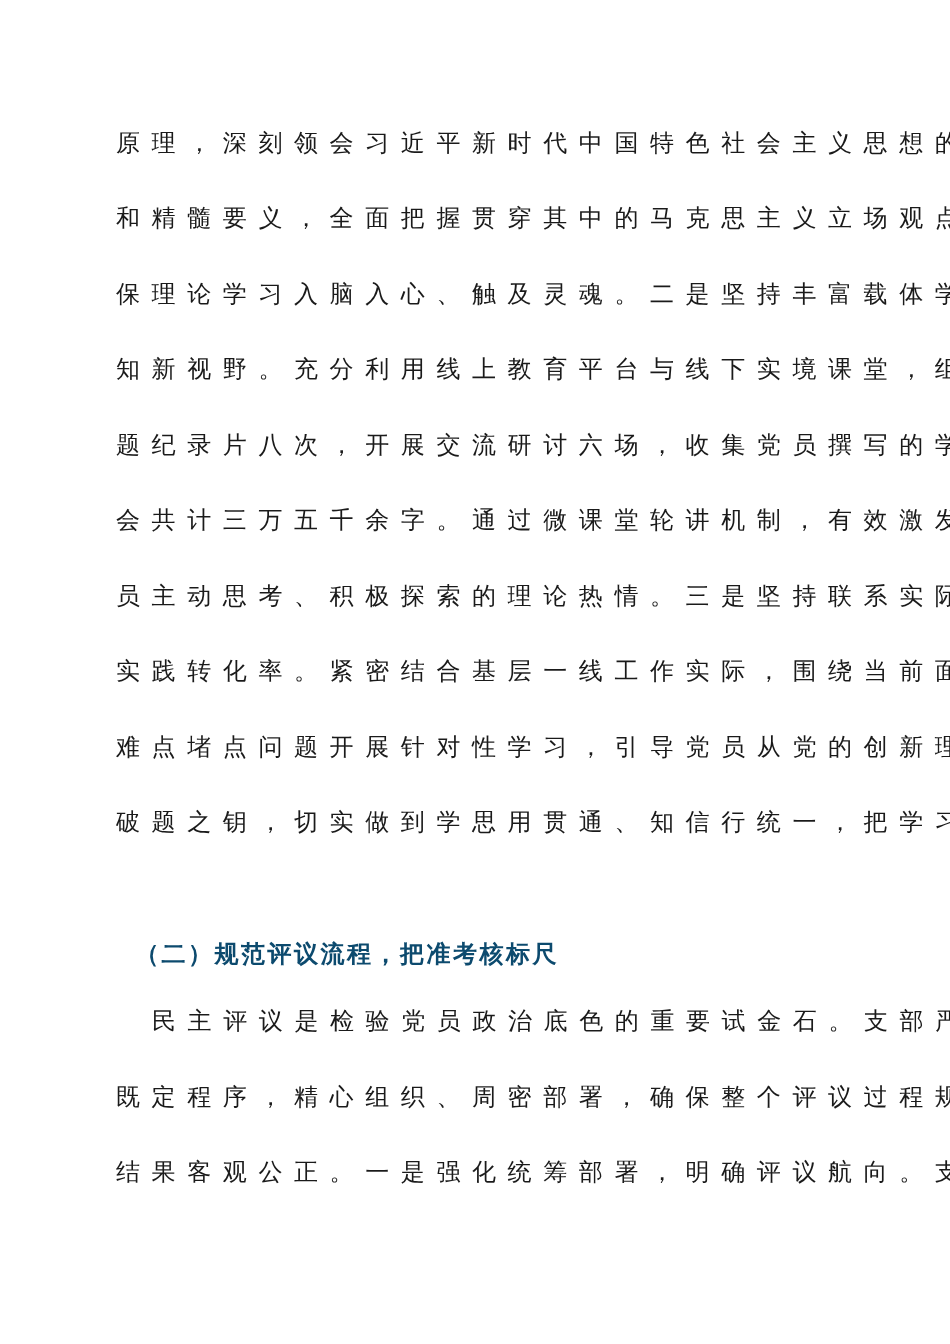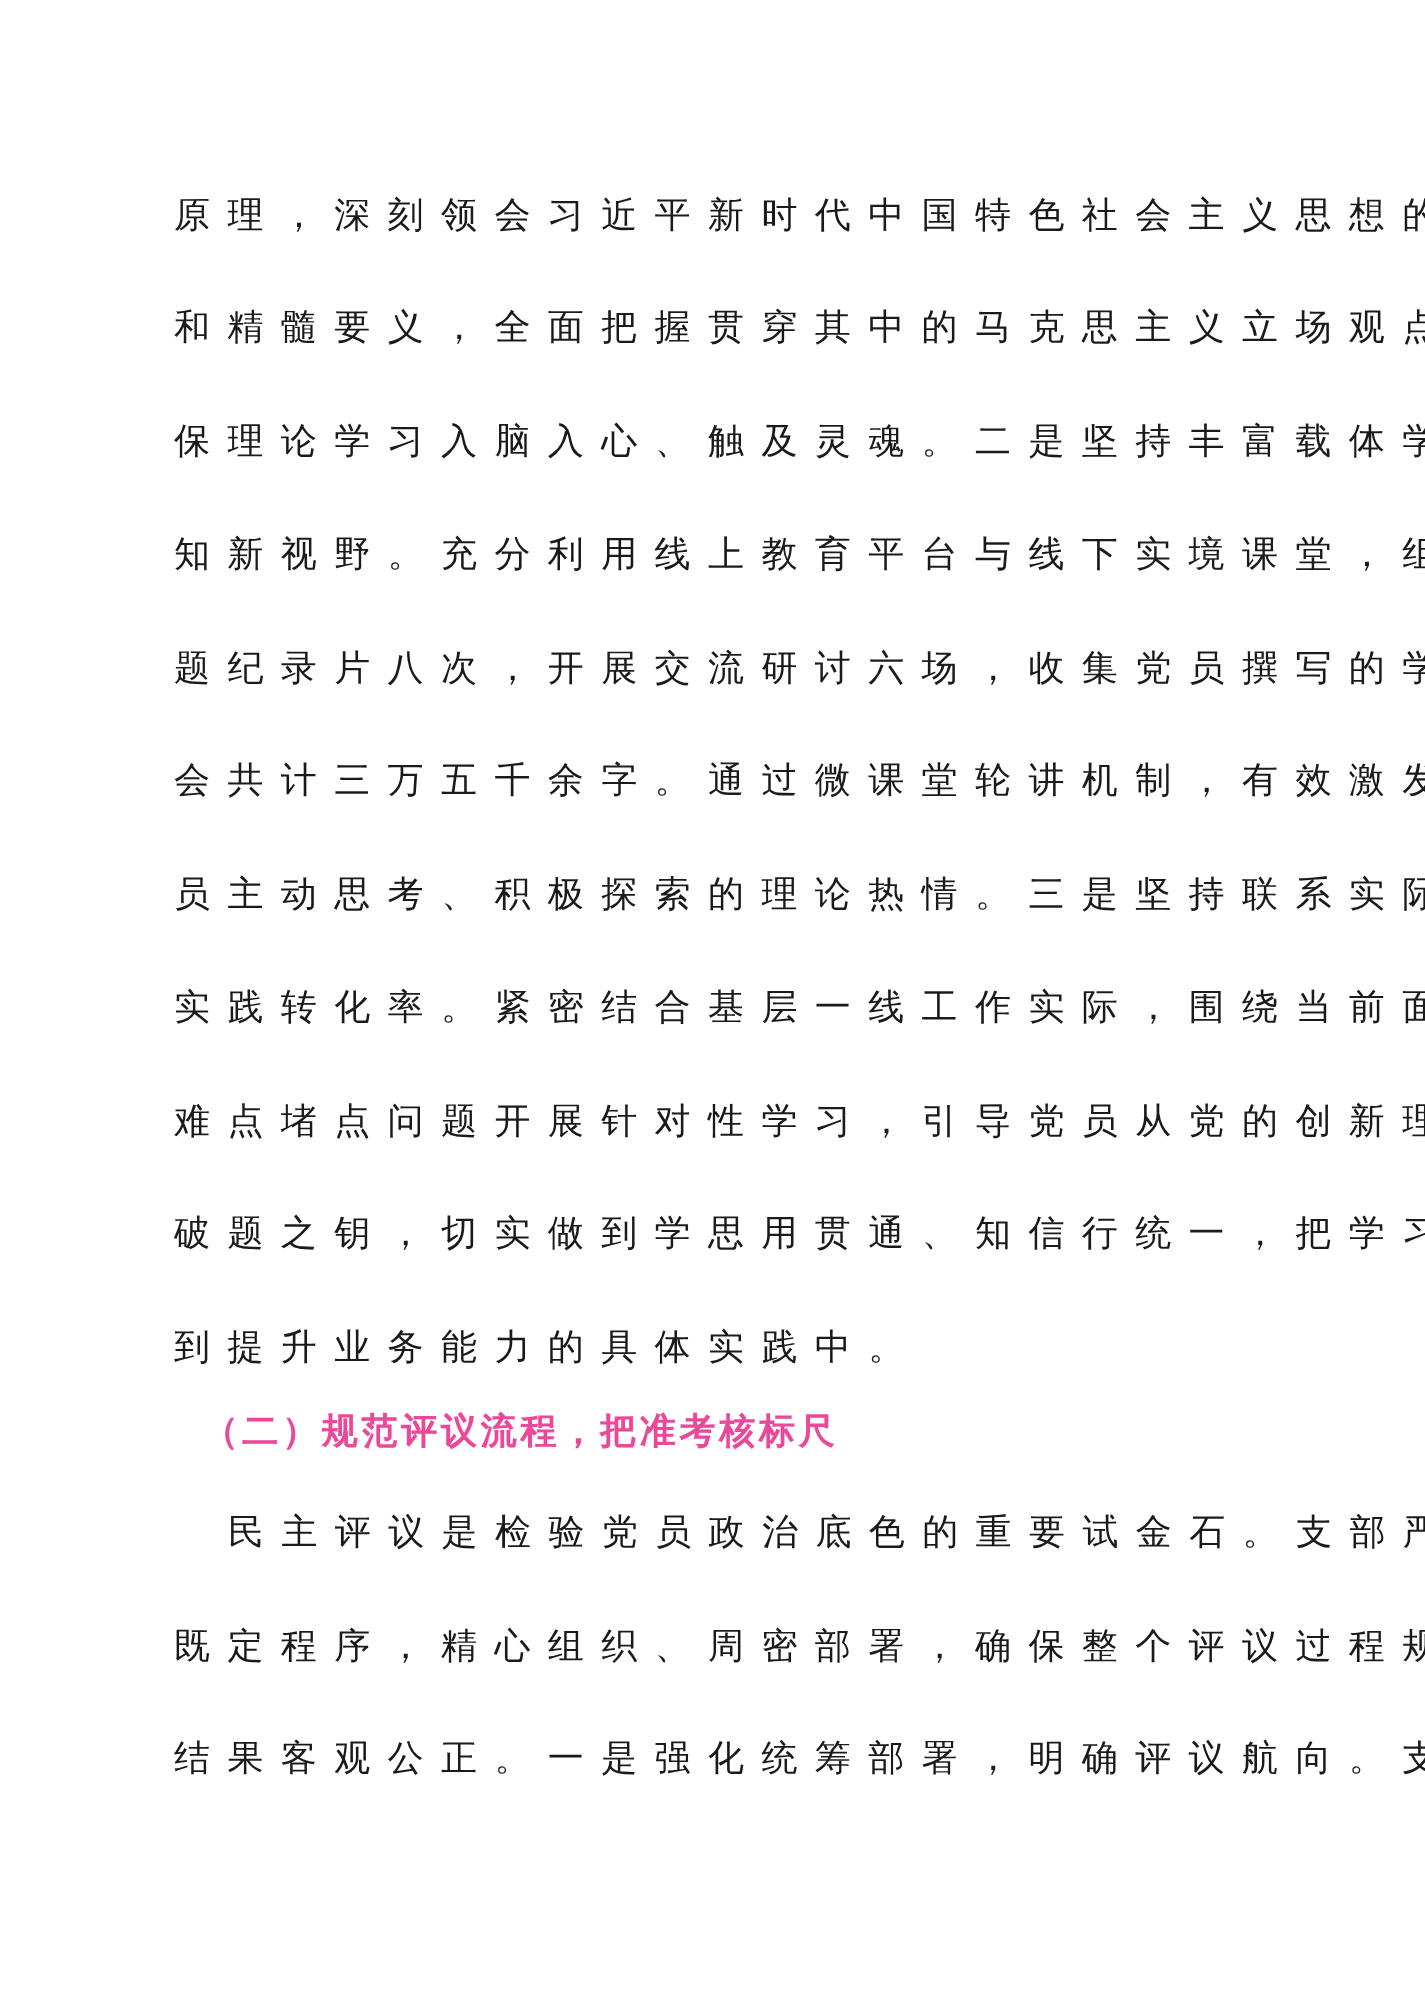--- a/index.html
+++ b/index.html
@@ -19,39 +19,38 @@
   }
   .line.indent { left: 152px; }
   .heading {
     position: absolute;
     left: 135px;
     height: 30px;
     font-family: "DejaVu Sans", "Liberation Sans", sans-serif;
     font-weight: bold;
     font-size: 24px;
     line-height: 30px;
-    color: #ec4899;
+    color: #0c4a6e;
     letter-spacing: 2.5px;
     white-space: nowrap;
   }
 </style>
 </head>
 <body>
 
 <div class="page">
   <div class="line" style="top:128px">原理，深刻领会习近平新时代中国特色社会主义思想的科学体系</div>
   <div class="line" style="top:203px">和精髓要义，全面把握贯穿其中的马克思主义立场观点方法，确</div>
   <div class="line" style="top:279px">保理论学习入脑入心、触及灵魂。二是坚持丰富载体学，拓宽认</div>
   <div class="line" style="top:354px">知新视野。充分利用线上教育平台与线下实境课堂，组织收看专</div>
   <div class="line" style="top:430px">题纪录片八次，开展交流研讨六场，收集党员撰写的学习心得体</div>
   <div class="line" style="top:505px">会共计三万五千余字。通过微课堂轮讲机制，有效激发了全体党</div>
   <div class="line" style="top:581px">员主动思考、积极探索的理论热情。三是坚持联系实际学，提升</div>
   <div class="line" style="top:656px">实践转化率。紧密结合基层一线工作实际，围绕当前面临的痛点</div>
   <div class="line" style="top:732px">难点堵点问题开展针对性学习，引导党员从党的创新理论中寻找</div>
   <div class="line" style="top:807px">破题之钥，切实做到学思用贯通、知信行统一，把学习成效体现</div>
-  <div class="line" style="top:883px">到提升业务能力的具体实践中。</div>
 
   <div class="heading" style="top:939px">（二）规范评议流程，把准考核标尺</div>
 
   <div class="line indent" style="top:1006px">民主评议是检验党员政治底色的重要试金石。支部严格按照</div>
   <div class="line" style="top:1082px">既定程序，精心组织、周密部署，确保整个评议过程规范严谨、</div>
   <div class="line" style="top:1157px">结果客观公正。一是强化统筹部署，明确评议航向。支委会召开</div>
 </div>
 
 </body></html>

